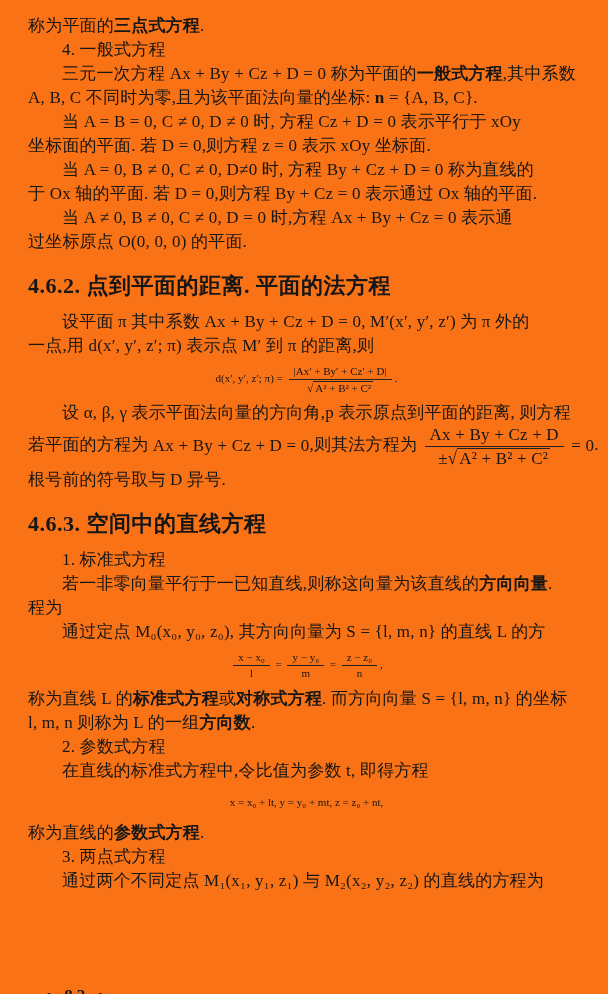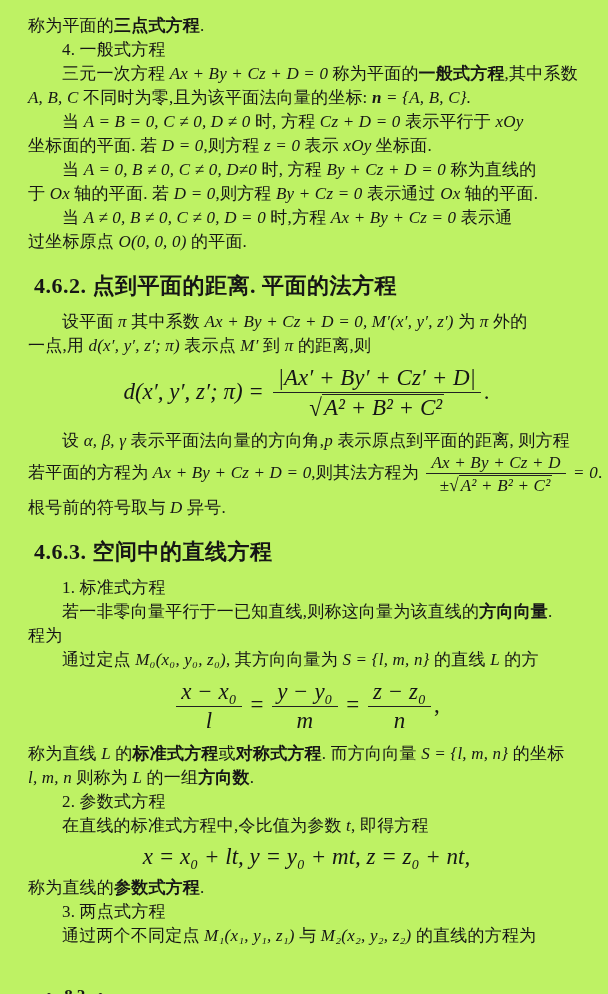--- a/index.html
+++ b/index.html
@@ -7,45 +7,45 @@
     width:608px;height:994px;
     background:#f9f8f4;
     font-family:"Liberation Serif","DejaVu Serif",serif;
     color:#161616;
   }
   .page{
     position:relative;
     width:608px;height:994px;
     box-sizing:border-box;
     padding:14px 23px 0 28px;
-    background:#bef264;
+    background:#f97316;
     overflow:hidden;
   }
   .para{
     font-size:17px;
     line-height:24px;
     letter-spacing:0.2px;
     white-space:nowrap;
   }
   .para.indent{text-indent:2em;}
   .heading{
     font-size:22px;
     font-weight:bold;
-    margin:18px 0 10px 6px;
+    margin:18px 0 10px 0;
     line-height:28px;
     letter-spacing:0.5px;
   }
   .display{
     text-align:center;
-    font-size:23px;
+    font-size:11px;
     line-height:24px;
     margin:7px 0;
   }
   .b{font-weight:bold;}
-  .i{font-style:italic;margin-top:27px;}
+  .i{margin-top:27px;}
   .frac{
     display:inline-block;
     vertical-align:middle;
     text-align:center;
     margin:0 3px;
     line-height:1.15;
   }
   .frac .num{
     display:block;
     border-bottom:1.4px solid #222;

